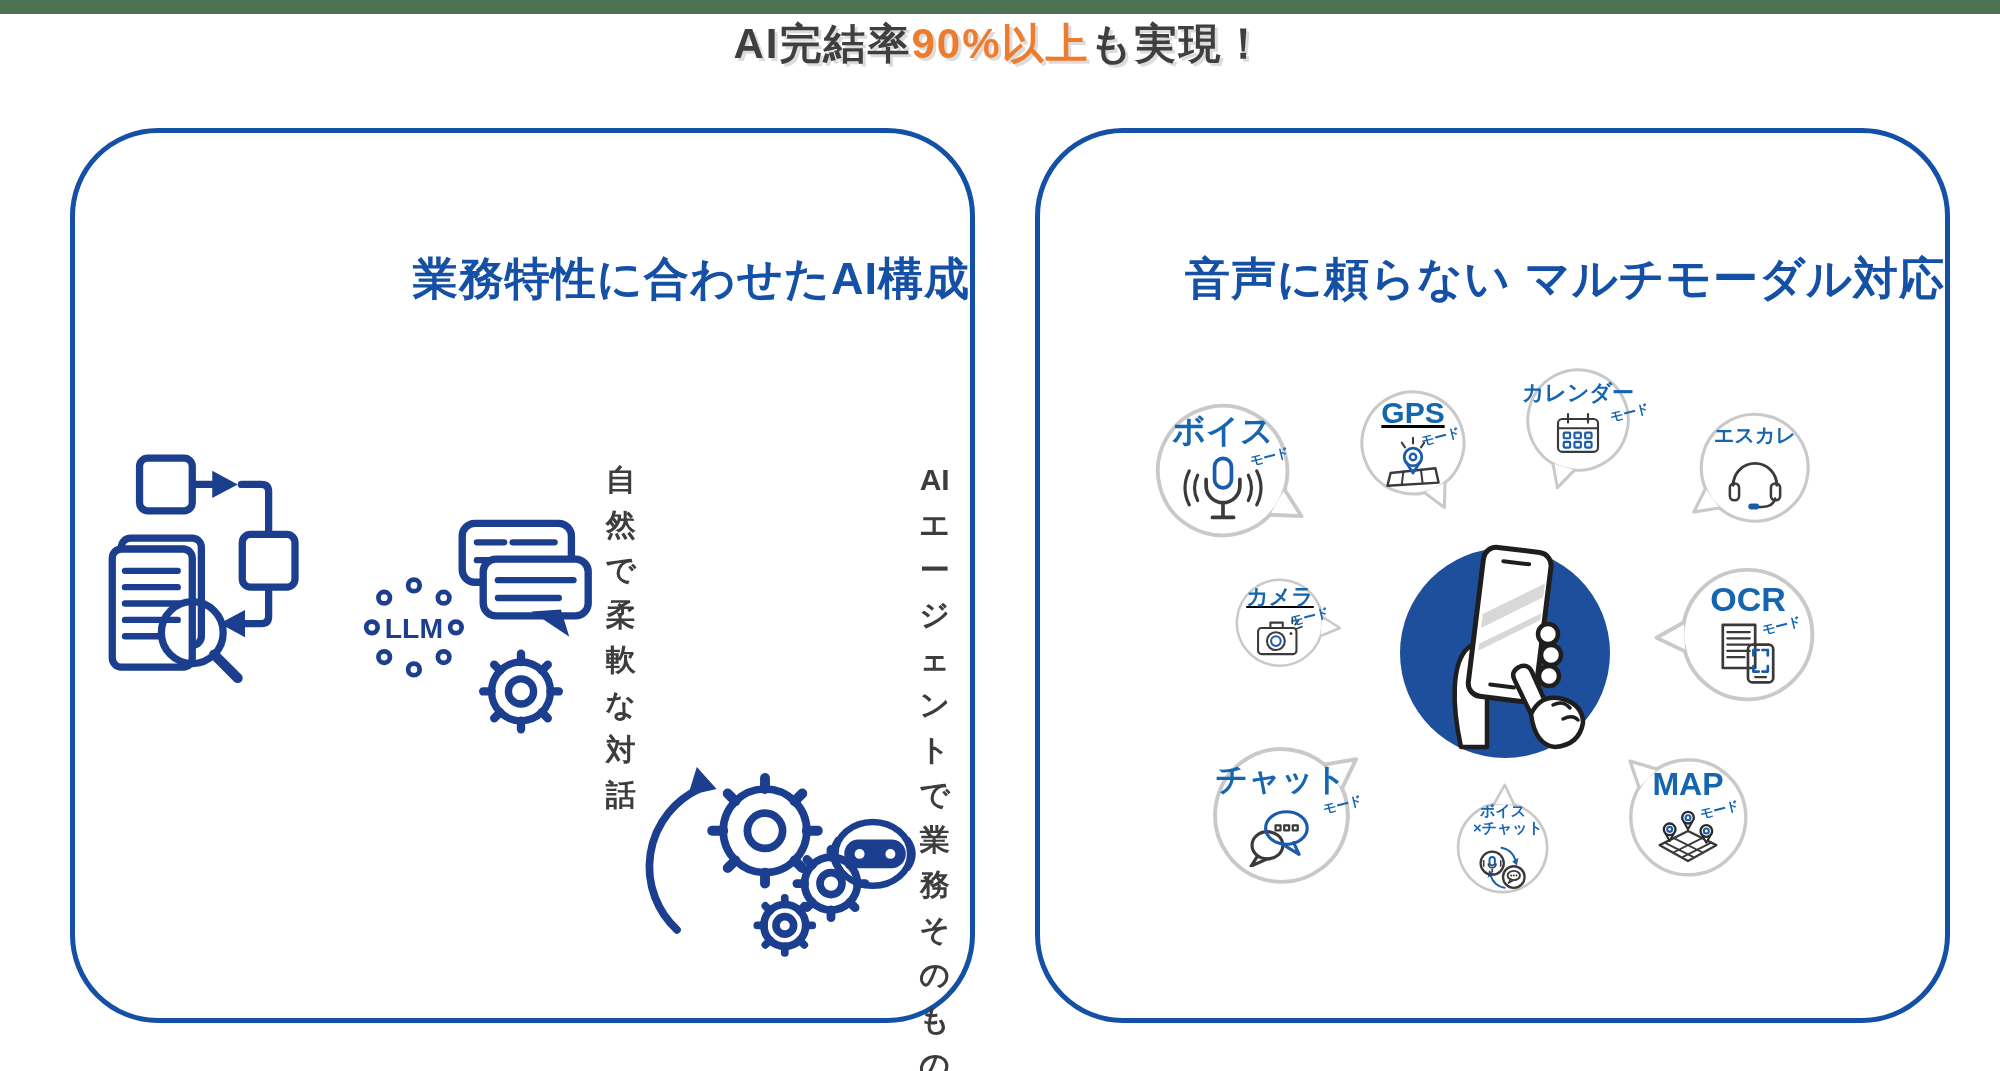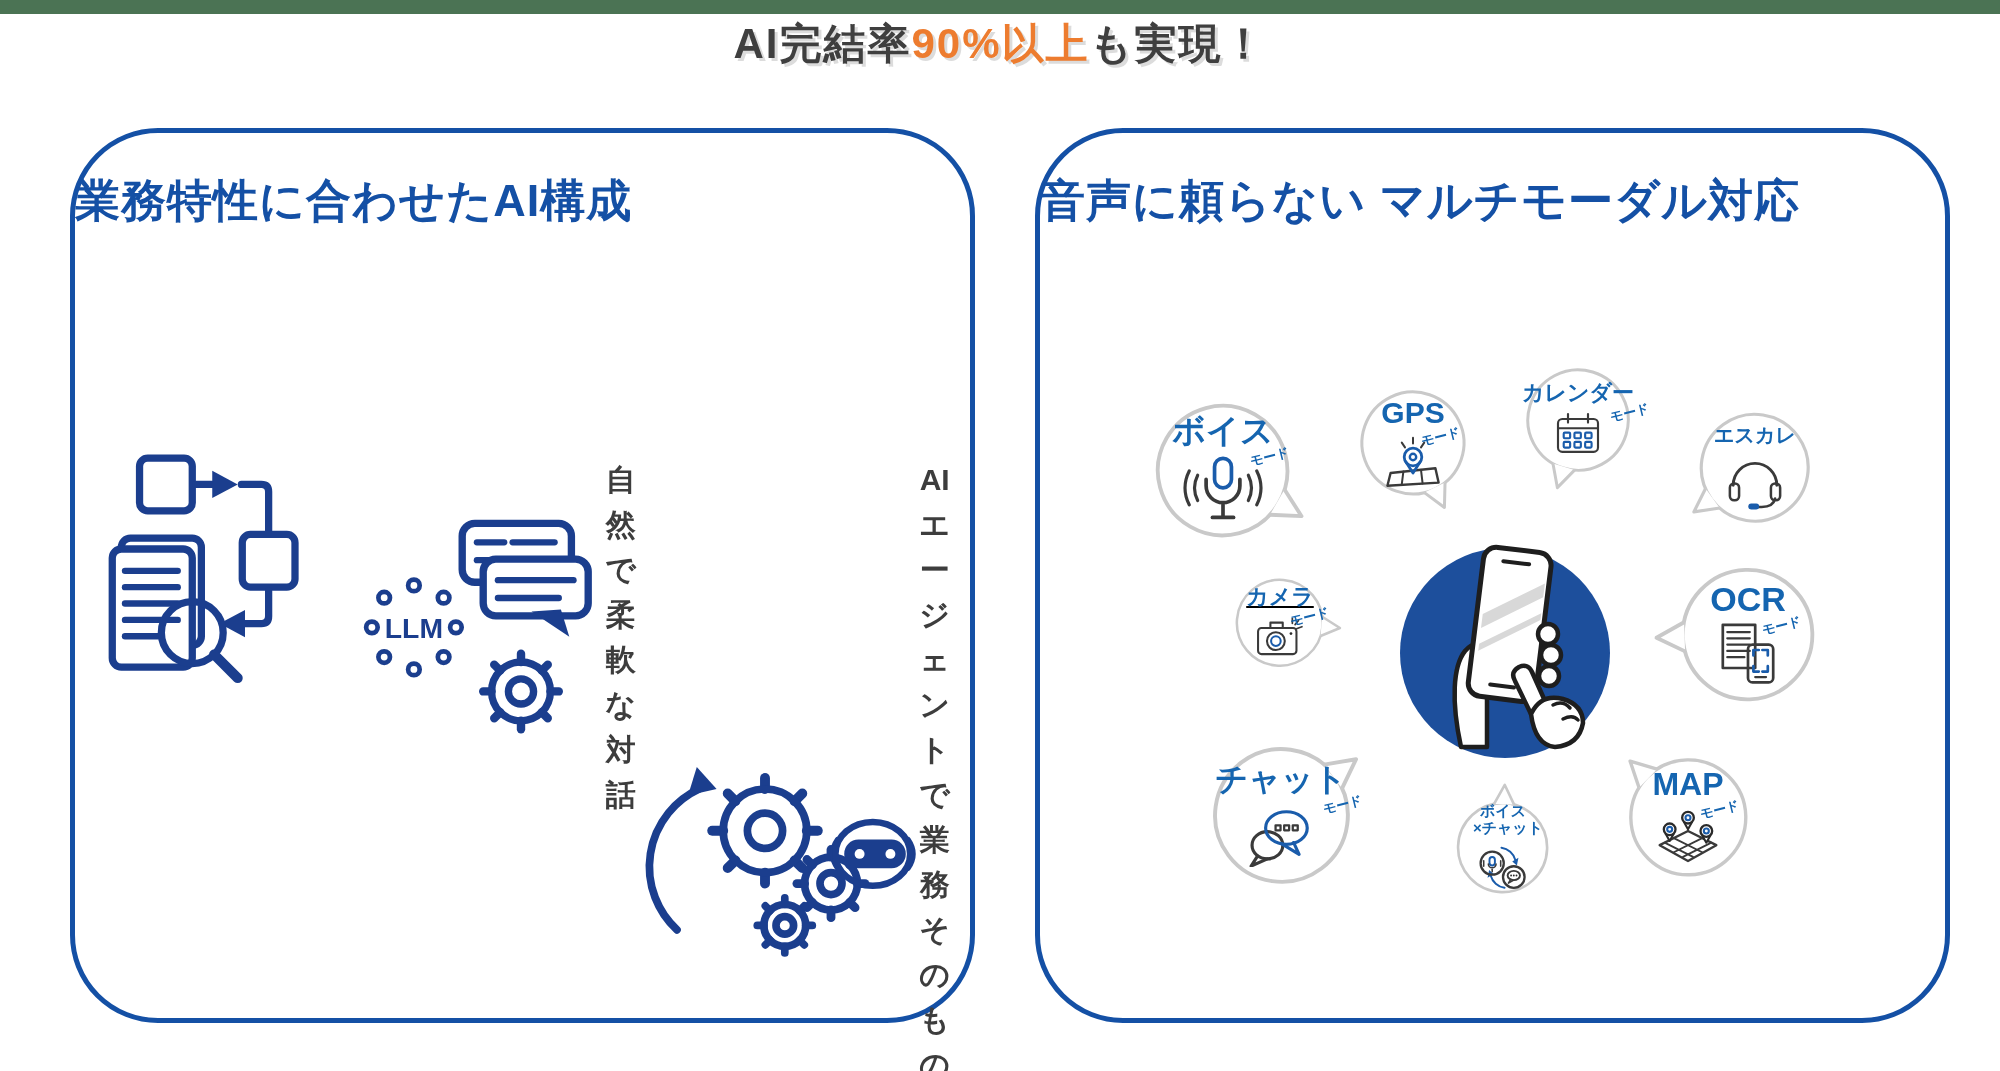--- a/index.html
+++ b/index.html
@@ -11,21 +11,21 @@
 
   .main-title { position:absolute; top:16px; left:0; width:100%; text-align:center;
     font-size:42px; font-weight:800; color:#3f3f3f; letter-spacing:2px;
     text-shadow:3px 3px 0 rgba(60,60,60,0.18); }
   .main-title .hl { color:#ed7c2f; }
 
   .panel { position:absolute; top:128px; height:895px; border:5px solid #1450a5;
     border-radius:88px; background:#fff; }
   .panel-left  { left:70px;  width:905px; }
   .panel-right { left:1035px; width:915px; }
-  .panel-title { margin-top:38px; text-align:left; font-size:45px; font-weight:800; color:#1450a5; letter-spacing:1px; }
+  .panel-title { margin-top:116px; text-align:right; font-size:45px; font-weight:800; color:#1450a5; letter-spacing:1px; }
 
   
   .items-row { position:absolute; left:30px; top:310px; width:845px; display:flex;
     justify-content:center; align-items:flex-start; gap:20px; }
   .item { display:flex; flex-direction:row; align-items:center; }
   .item-1 { width:240px; } .item-2 { width:260px; } .item-3 { width:320px; }
   .item-icon { height:252px; display:flex; align-items:center; justify-content:center; }
   .caption { margin-top:14px; font-size:30px; font-weight:700; color:#3d3d3d;
     text-align:center; line-height:1.5; }
   .caption span { display:block; }
@@ -39,21 +39,21 @@
   .bubble { position:absolute; }
   .bshape { position:absolute; left:4%; top:4%; width:92%; height:92%; overflow:visible; }
   .bshape circle, .bshape path { fill:#fff; stroke:#c9c9c9; stroke-width:2.6; stroke-linejoin:round; }
   .bubble-content { position:relative; z-index:1; height:100%; display:flex;
     flex-direction:column; align-items:center; justify-content:center; gap:4px; }
   .blabel { position:relative; color:#1565b0; font-weight:800; line-height:1.05; text-align:center; white-space:nowrap; }
   .mode { position:absolute; right:-16px; bottom:-15px; font-size:13px; font-weight:700;
     color:#1565b0; transform:rotate(-14deg); }
 
   .b-voice     { left:103px; top:258px; width:160px; height:160px; }
-  .b-gps       { left:310px; top:247px; width:126px; height:126px; }
+  .b-gps       { left:310px; top:247px; width:126px; height:126px;text-decoration:underline; }
   .b-calendar  { left:476px; top:225px; width:124px; height:124px; }
   .b-escalate  { left:649px; top:269px; width:132px; height:132px; }
   .b-camera    { left:187px; top:437px; width:106px; height:106px;text-decoration:underline; }
   .b-ocr       { left:628px; top:422px; width:160px; height:160px; }
   .b-chat      { left:159px; top:600px; width:164px; height:164px; }
   .b-voicechat { left:408px; top:660px; width:110px; height:110px; }
   .b-map       { left:577px; top:613px; width:142px; height:142px; }
 
   .b-voice .bshape     { transform:rotate(-15deg); }
   .b-gps .bshape       { transform:rotate(19deg); }

